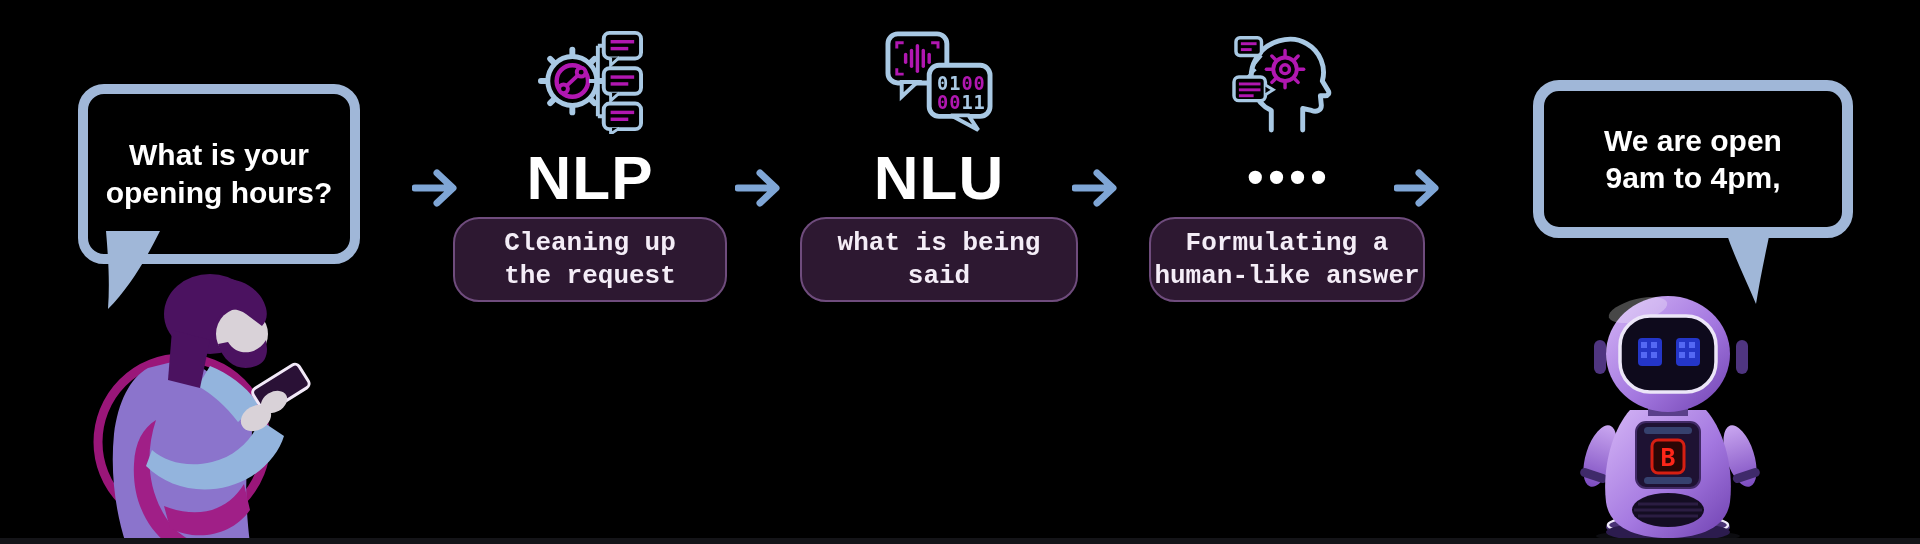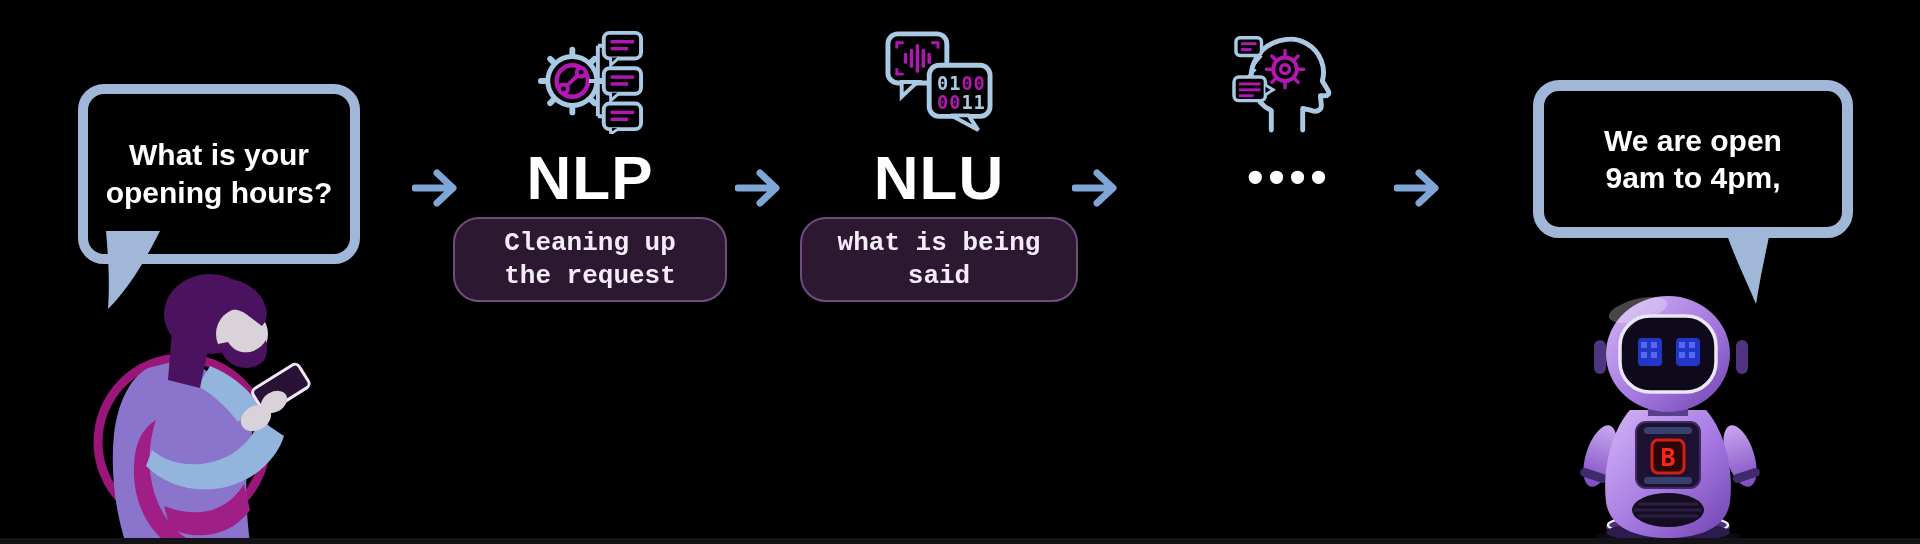--- a/index.html
+++ b/index.html
@@ -181,20 +181,24 @@
       <line x1="9" y1="16" x2="25" y2="16" stroke="#b117b1" stroke-width="3"></line>
       <line x1="9" y1="22" x2="20" y2="22" stroke="#b117b1" stroke-width="3"></line>
       <rect x="2" y="50" width="32" height="24" rx="5" fill="#000" stroke="#a9c9e4" stroke-width="3.5"></rect>
       <path d="M34 58 L42 63 L34 68" fill="#000" stroke="#a9c9e4" stroke-width="3"></path>
       <line x1="7" y1="57" x2="29" y2="57" stroke="#b117b1" stroke-width="3"></line>
       <line x1="7" y1="63" x2="29" y2="63" stroke="#b117b1" stroke-width="3"></line>
       <line x1="7" y1="69" x2="22" y2="69" stroke="#b117b1" stroke-width="3"></line>
       <path d="M30 28 L20 40 M16 50 L24 42" stroke="#a9c9e4" stroke-width="3" fill="none"></path>
     </svg>
     <div class="stage-title dots">••••</div>
+    <div class="pill" id="pill-gen">
+      <div>Formulating a</div>
+      <div>human-like answer</div>
+    </div>
   </div>
 
   <div class="bubble" id="bot-bubble">
     <div>We are open</div>
     <div>9am to 4pm,</div>
   </div>
   <svg class="tail" id="bot-tail" width="60" height="80" viewBox="0 0 60 80">
     <path d="M6 0 H50 C44 28 40 48 36 72 C26 48 14 24 6 0 Z" fill="#a0b7d8"></path>
   </svg>
 

